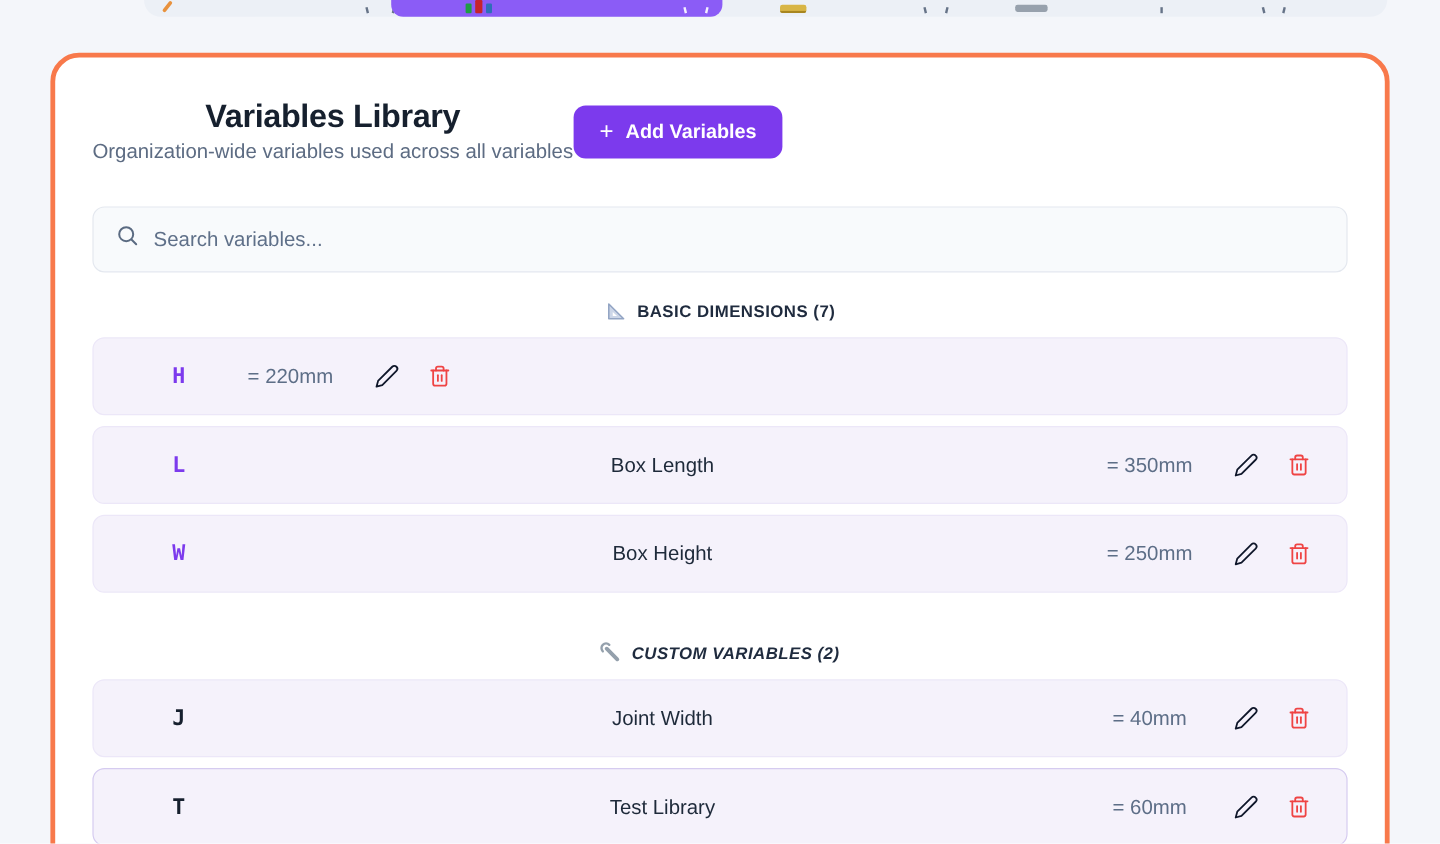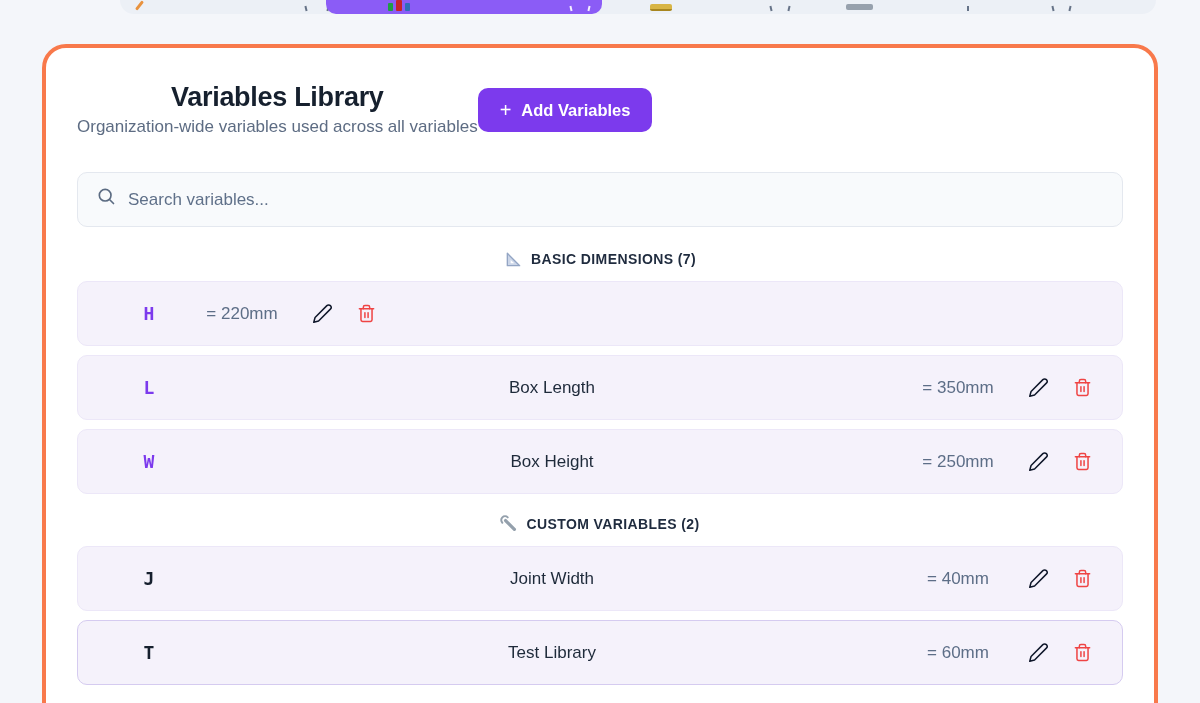--- a/index.html
+++ b/index.html
@@ -93,21 +93,21 @@
     font-size:17px; color:#33415c;
   }
   .search-input::placeholder { color:#5f7089; opacity:1; }
 
   .section-header {
     margin-top:22px;
     display:flex; justify-content:center; align-items:center; gap:8px;
     font-size:14px; font-weight:700; color:#1f2b3e; letter-spacing:0.4px;
     line-height:20px;
   }
-  .section-header.second { margin-top:20px; }
+  .section-header.second { margin-top:40px;font-style:italic; }
 
   .rows { margin-top:12px; display:flex; flex-direction:column; gap:9px; }
   .vrow {
     height:65px;
     background:#f5f2fb;
     border:1px solid #ece7f8;
     border-radius:10px;
     display:flex; align-items:center;
     padding:0 26px;
   }

